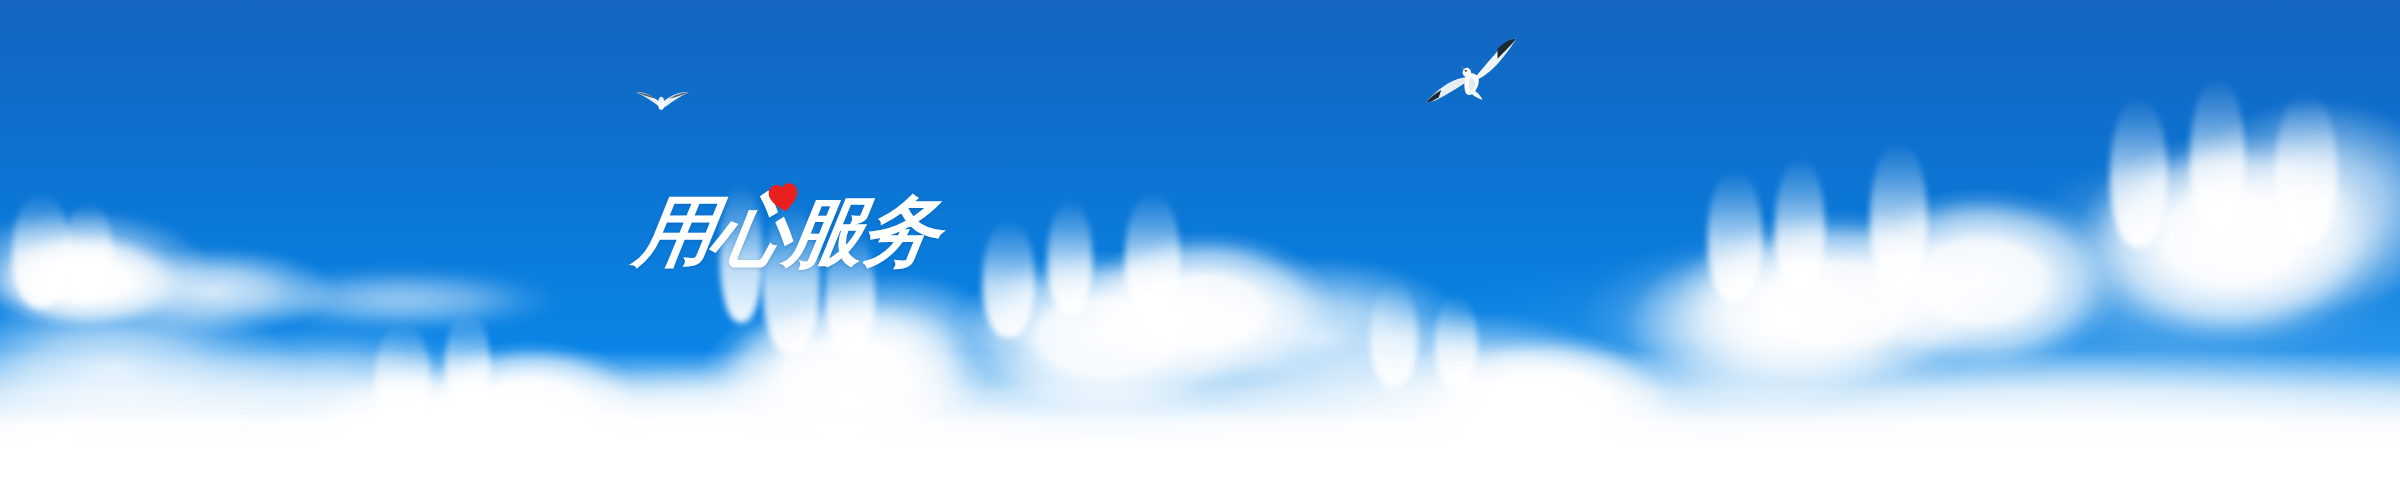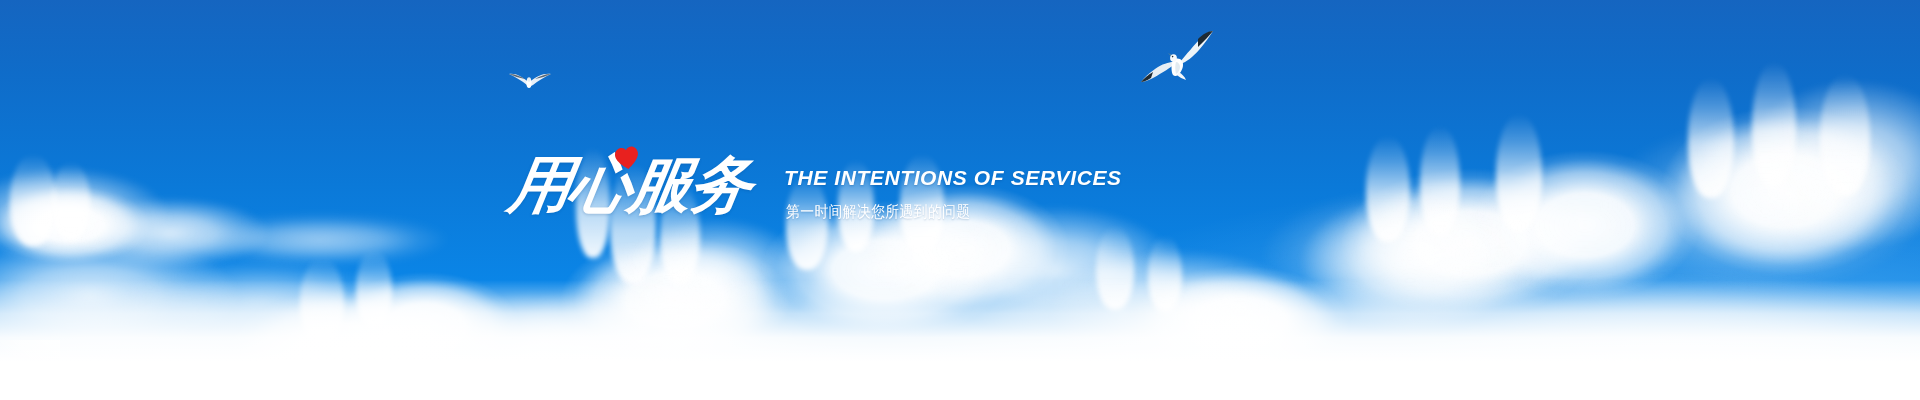--- a/index.html
+++ b/index.html
@@ -227,20 +227,16 @@
 
   <div class="headline">
 
     <div class="title-wrap">
       <h1 class="cn-title">用心服务</h1>
       <svg class="heart" viewBox="0 0 26 24">
         <path d="M13 23 C13 23 1.5 15.4 1.5 8.3 C1.5 4.2 4.5 1.2 8.2 1.2 C10.5 1.2 12.2 2.4 13 4.1 C13.8 2.4 15.5 1.2 17.8 1.2 C21.5 1.2 24.5 4.2 24.5 8.3 C24.5 15.4 13 23 13 23 Z" fill="#e8211f"></path>
       </svg>
     </div>
 
-    <div class="sub-wrap">
-      <p class="en-sub">THE INTENTIONS OF SERVICES</p>
-      <p class="cn-sub">第一时间解决您所遇到的问题</p>
-    </div>
 
   </div>
 
 </div>
 
 </body></html>

